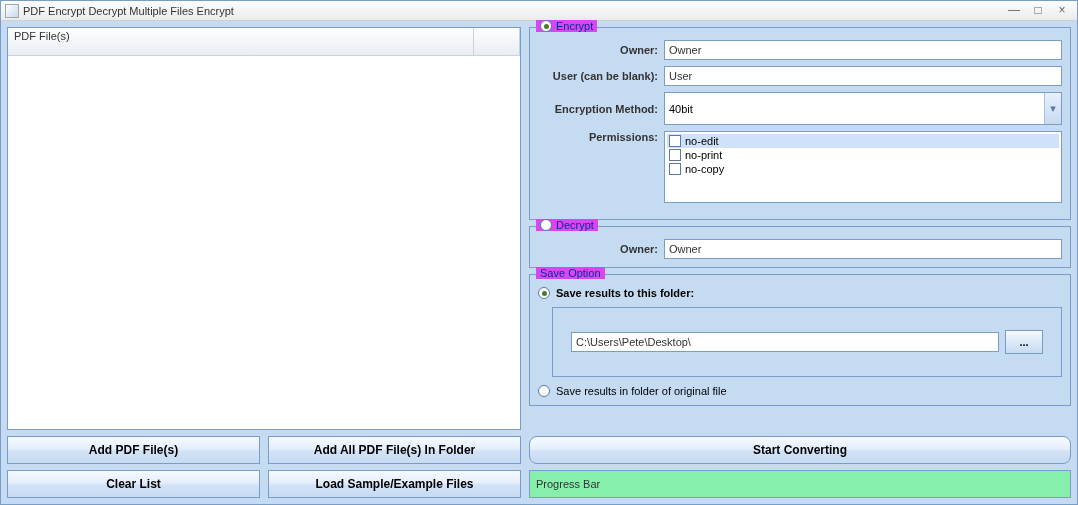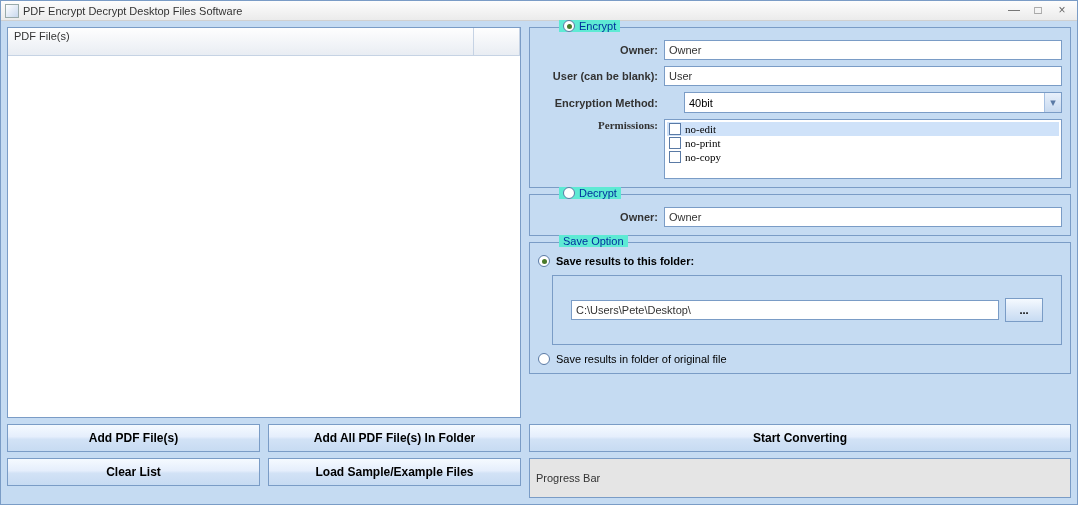--- a/index.html
+++ b/index.html
@@ -81,27 +81,26 @@
   .groupbox {
     border: 1px solid #7a9cc6;
     position: relative;
     padding: 12px 8px 8px 8px;
     background: #c5dbf2;
   }
   .groupbox .legend {
     position: absolute;
     top: -8px;
     left: 6px;
-    background: #5eead4;
+    background: #d946ef;
     padding: 0 4px;
     display: flex;
     align-items: center;
     gap: 4px;
     color: #00309c;
-    margin-left: 23px;
   }
   .radio {
     width: 12px; height: 12px; border-radius: 50%;
     border: 1px solid #5a7aa5; background: #fff;
     display: inline-flex; align-items: center; justify-content: center;
   }
   .radio.checked::after {
     content: ""; width: 5px; height: 5px; border-radius: 50%;
     background: #4a7a2a;
   }
@@ -121,38 +120,37 @@
     flex: 1;
     height: 20px;
     border: 1px solid #7a9cc6;
     background: #fff;
     padding: 2px 4px;
     font: inherit;
     color: #333;
   }
   .combo {
     flex: 1;
-    height: 21px;
+    height: 33px;
     border: 1px solid #7a9cc6;
     background: #fff;
     display: flex;
     align-items: center;
-    margin-left: 20px;
   }
   .combo span { flex: 1; padding: 0 4px; }
   .combo .arrow {
     width: 17px; height: 100%;
     background: linear-gradient(to bottom, #e8f0fb, #c8daf0);
     border-left: 1px solid #a7c1e2;
     display: flex; align-items: center; justify-content: center;
     color: #5a7aa5;
   }
   .perm-box {
     flex: 1;
-    height: 60px;
+    height: 72px;
     border: 1px solid #7a9cc6;
     background: #fff;
     padding: 2px;
     overflow: hidden;
   }
   .perm-item {
     display: flex; align-items: center; gap: 4px;
     padding: 1px 2px;
   }
   .perm-item.sel { background: #cfe2f9; }
@@ -190,41 +188,41 @@
   .big-btn {
     height: 28px;
     border: 1px solid #7a9cc6;
     background: linear-gradient(to bottom,#f5faff 0%,#e5eefc 45%,#d2e2f6 55%,#c7dbf2 100%);
     font-weight: bold;
     font-size: 12px;
     display: flex; align-items: center; justify-content: center;
     cursor: default;
   }
   .btn-left { width: 253px; }
-  .btn-right { flex: 1; }
+  .btn-right { flex: 1; border-radius: 8px; }
   .progress {
-    height: 40px;
-    border: 1px solid #7a9cc6;
-    background: #e5e5e5;
+    height: 28px;
+    border: 1px solid #7a9cc6;
+    background: #86efac;
     padding: 0 6px;
     display: flex; align-items: center;
     color: #333;
     flex: 1;
   }
   .encrypt-box { }
   .decrypt-box { }
   .save-box { }
 </style>
 </head>
 <body>
 
 <div class="window">
   <div class="titlebar">
     <div class="app-icon"></div>
-    <div class="title">PDF Encrypt Decrypt Desktop Files Software</div>
+    <div class="title">PDF Encrypt Decrypt Multiple Files Encrypt</div>
     <div class="win-btn">—</div>
     <div class="win-btn">□</div>
     <div class="win-btn">×</div>
   </div>
 
   <div class="client">
     <div class="top-area">
 
       <div class="left-col">
         <div class="file-list">
@@ -250,21 +248,21 @@
             <div class="lbl">User (can be blank):</div>
             <input class="text-input" value="User" style="">
           </div>
           <div class="form-row">
             <div class="lbl">Encryption Method:</div>
             <div class="combo">
               <span>40bit</span>
               <div class="arrow">▾</div>
             </div>
           </div>
-          <div class="form-row" style="align-items:flex-start;margin-bottom:0;font-family:Liberation Serif, serif;">
+          <div class="form-row" style="align-items:flex-start;margin-bottom:8px;">
             <div class="lbl">Permissions:</div>
             <div class="perm-box">
               <div class="perm-item sel">
                 <span class="checkbox"></span>
                 <span>no-edit</span>
               </div>
               <div class="perm-item">
                 <span class="checkbox"></span>
                 <span>no-print</span>
               </div>

